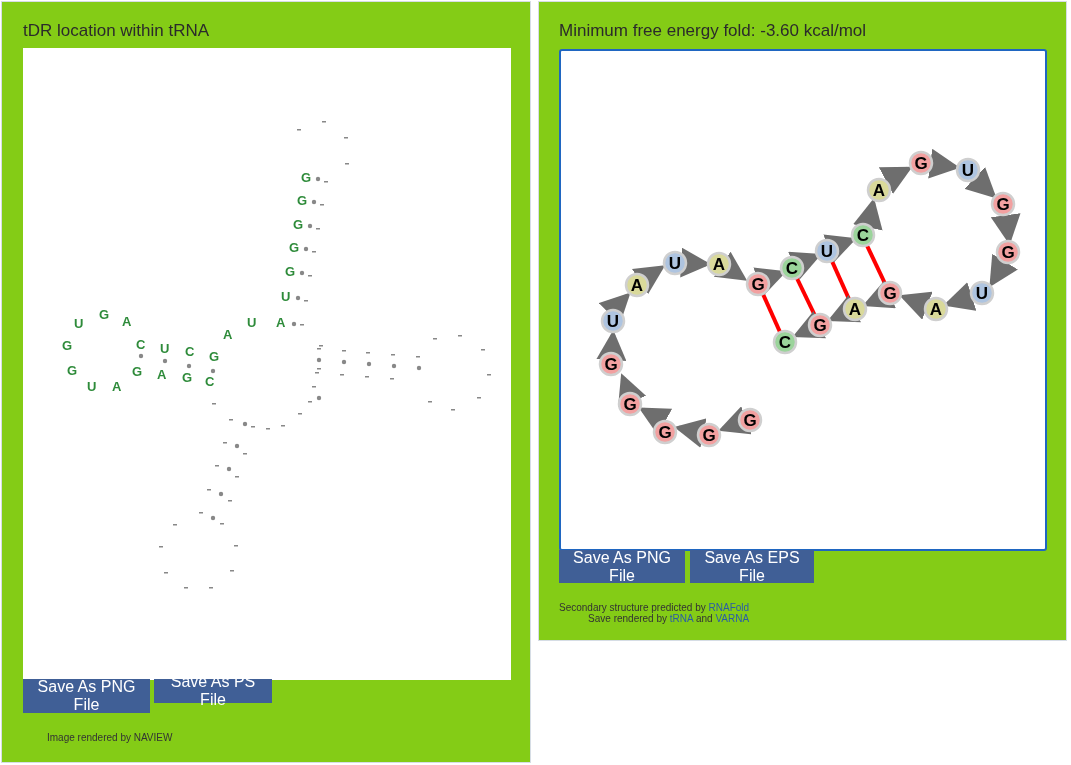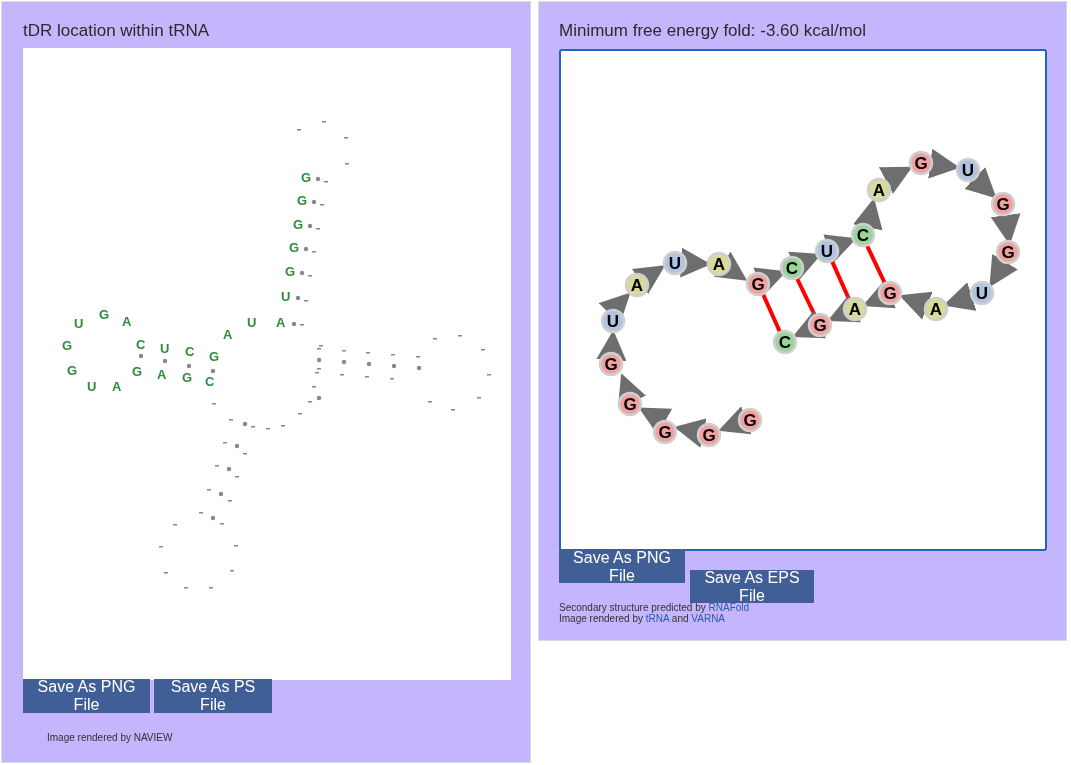--- a/index.html
+++ b/index.html
@@ -1,18 +1,18 @@
 <!DOCTYPE html>
 <html><head>
 <meta charset="utf-8">
 <style>
   html, body { margin: 0; padding: 0; background: #ffffff; }
   body { width: 1071px; height: 765px; position: relative; overflow: hidden;
          font-family: "Liberation Sans", sans-serif; color: #333; }
-  .panel { position: absolute; background: #c4b5fd; border: 1px solid #d6dde5; box-sizing: border-box; }
+  .panel { position: absolute; background: #84cc16; border: 1px solid #d6dde5; box-sizing: border-box; }
   #left-panel { left: 1px; top: 1px; width: 530px; height: 762px; }
   #right-panel { left: 538px; top: 1px; width: 529px; height: 640px; }
   .panel-title { position: absolute; font-size: 17px; color: #2b2b2b; white-space: nowrap; }
   #left-panel .panel-title { left: 21px; top: 19px; }
   #right-panel .panel-title { left: 20px; top: 19px; }
   .canvas { position: absolute; background: #fff; }
   #naview-canvas { left: 21px; top: 46px; width: 488px; height: 632px; }
   #forna-canvas { left: 20px; top: 47px; width: 488px; height: 502px; border: 2px solid #1f66c1;
                   border-radius: 3px; box-sizing: border-box; }
   .btn { position: absolute; background: #405f96; color: #fff; font-size: 16px; border: none;
@@ -129,21 +129,21 @@
           <text x="76" y="271">G</text>
         <text x="51" y="280">U</text>
           <text x="39" y="302">G</text>
         <text x="44" y="327">G</text>
           <text x="64" y="343">U</text>
         <text x="89" y="343">A</text>
       </g>
     </svg>
   </div>
   <button class="btn" style="left:21px; top:677px; width:127px; height:34px;">Save As PNG File</button>
-  <button class="btn" style="left:152px; top:677px; width:118px; height:34px;">Save As PS File</button>
+  <button class="btn" style="left:152px; top:677px; width:118px; height:24px;">Save As PS File</button>
   <div class="credit" style="left:21px; top:730px;padding-left:24px;">Image rendered by NAVIEW</div>
 </div>
 
 <div class="panel" id="right-panel">
   <div class="panel-title">Minimum free energy fold: -3.60 kcal/mol</div>
   <div class="canvas" id="forna-canvas">
     <svg width="484" height="498" viewBox="0 0 484 498">
       <defs>
         <marker id="arr" markerWidth="6" markerHeight="6" refX="5" refY="3" orient="auto">
           <path d="M0,0 L6,3 L0,6 z" fill="#6e6e6e"></path>
@@ -274,18 +274,18 @@
             <text x="259" y="280" fill="#000" stroke="none">G</text>
           </g>
         <g>
             <circle cx="224" cy="291" r="11" fill="#9bd49b"></circle>
             <text x="224" y="297" fill="#000" stroke="none">C</text>
           </g>
       </g>
     </svg>
   </div>
   <button class="btn" style="left:20px; top:548px; width:126px; height:33px;">Save As PNG File</button>
-  <button class="btn" style="left:151px; top:548px; width:124px; height:33px;margin-top:20px;">Save As EPS File</button>
-  <div class="credit" style="left:20px; top:600px;">
+  <button class="btn" style="left:151px; top:548px; width:124px; height:33px;">Save As EPS File</button>
+  <div class="credit" style="left:20px; top:600px;text-align:right;">
     <div><span>Secondary structure predicted by </span><a>RNAFold</a></div>
-    <div><span>Image rendered by </span><a>tRNA</a><span> and </span><a>VARNA</a></div>
+    <div><span>Save rendered by </span><a>tRNA</a><span> and </span><a>VARNA</a></div>
   </div>
 </div>
 
 </body></html>

